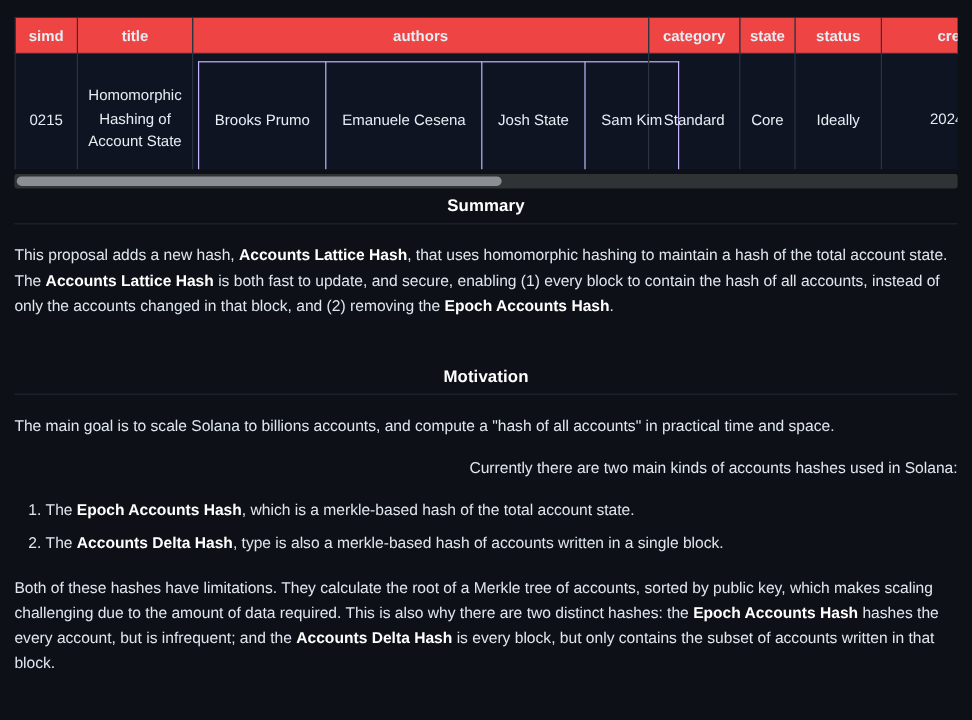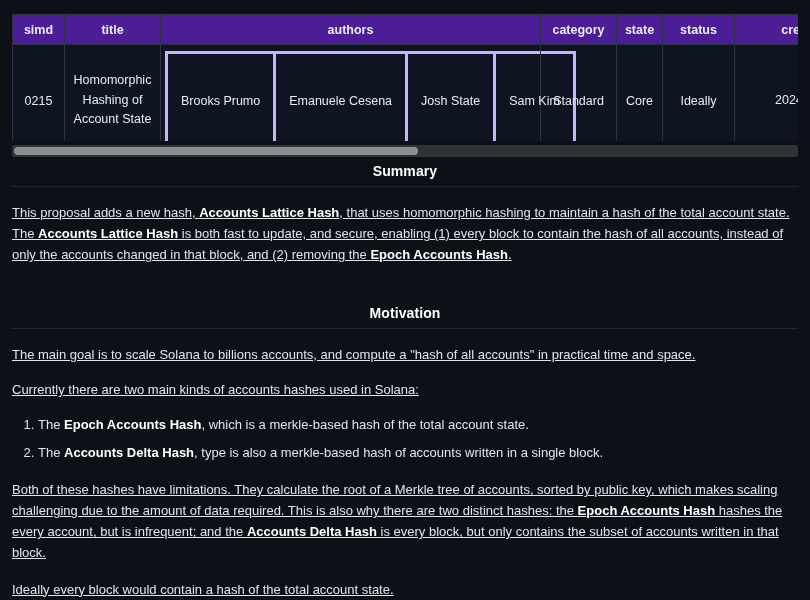--- a/index.html
+++ b/index.html
@@ -35,21 +35,21 @@
     text-align: center;
     vertical-align: middle;
     color: #e6edf3;
     padding: 6px 4px;
   }
   table.meta thead th {
     font-weight: bold;
     font-size: 12.5px;
     height: 30px;
     padding: 7px 4px;
-    background: #4c1d95;
+    background: #ef4444;
   }
   table.meta tbody td {
     height: 96px;
     font-size: 12.5px;
     font-weight: 400;
   }
   .col-simd   { width: 52px; }
   .col-title  { width: 96px; }
   .col-auth   { width: 380px; }
   .col-cat    { width: 76px; margin-left: 16px; }
@@ -61,21 +61,21 @@
   td.created-cell { line-height: 1.55; }
 
   
   table.authors {
     border-collapse: collapse;
     table-layout: auto;
     margin: 0 auto;
     background: #0e1421;
   }
   table.authors td {
-    border: 3px solid #c4b5fd;
+    border: 1px solid #c4b5fd;
     padding: 7px 13px;
     font-size: 12.5px;
     white-space: nowrap;
     height: auto;
     color: #e6edf3;
   }
   td.auth-cell { padding: 4px 6px; }
 
   
   .hscroll {
@@ -110,23 +110,22 @@
     padding-bottom: 7px;
     border-bottom: 1px solid #20262e;
     letter-spacing: 0.1px;
     text-align: center;
   }
   p.para {
     font-size: 13px;
     line-height: 1.62;
     margin: 15px 0 0 0;
     color: #dfe6ee;
-    text-decoration: underline;
   }
-  p.para.tight { margin-top: 14px; }
+  p.para.tight { margin-top: 14px; text-align: right; }
   ol.list {
     margin: 14px 0 16px 0;
     padding-left: 26px;
     font-size: 13px;
     line-height: 1.62;
     color: #dfe6ee;
   }
   ol.list li { margin: 0 0 7px 0; }
   b, strong { font-weight: bold; color: #ffffff; }
 </style>
@@ -183,15 +182,14 @@
   <h2 class="section" style="margin-top:40px;">Motivation</h2>
   <p class="para"><span>The main goal is to scale Solana to billions accounts, and compute a "hash of all accounts" in practical time and space.</span></p>
   <p class="para tight"><span>Currently there are two main kinds of accounts hashes used in Solana:</span></p>
 
   <ol class="list">
     <li><span>The </span><strong>Epoch Accounts Hash</strong><span>, which is a merkle-based hash of the total account state.</span></li>
     <li><span>The </span><strong>Accounts Delta Hash</strong><span>, type is also a merkle-based hash of accounts written in a single block.</span></li>
   </ol>
 
   <p class="para"><span>Both of these hashes have limitations. They calculate the root of a Merkle tree of accounts, sorted by public key, which makes scaling challenging due to the amount of data required. This is also why there are two distinct hashes: the </span><strong>Epoch Accounts Hash</strong><span> hashes the every account, but is infrequent; and the </span><strong>Accounts Delta Hash</strong><span> is every block, but only contains the subset of accounts written in that block.</span></p>
-  <p class="para"><span>Ideally every block would contain a hash of the total account state.</span></p>
 
 </div>
 
 </body></html>

